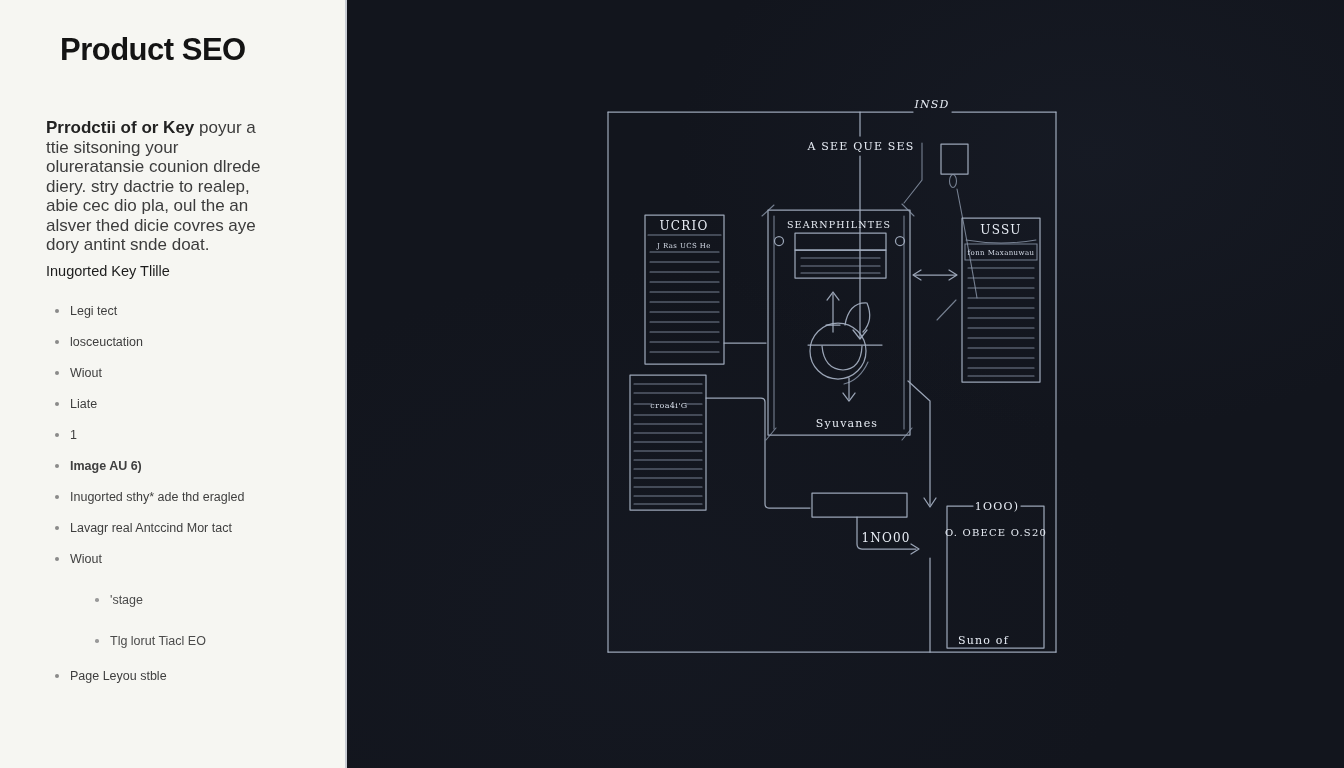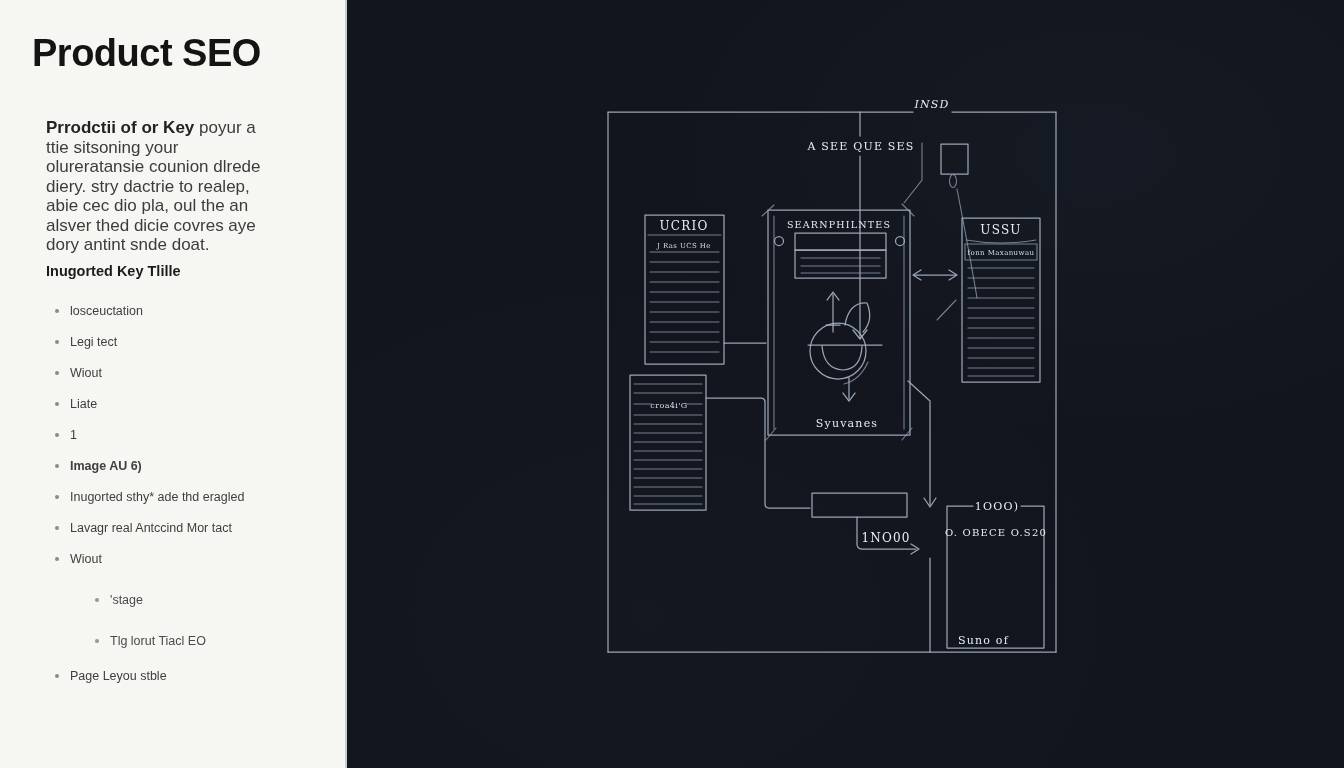--- a/index.html
+++ b/index.html
@@ -10,31 +10,31 @@
     position: relative;
   }
 
   
   .left-panel {
     position: absolute; left: 0; top: 0; width: 347px; height: 768px;
     background: #f6f6f2;
     border-right: 2px solid #c9cdd5;
   }
   .page-title {
-    position: absolute; left: 32px; top: 32px;
-    font-size: 38px; font-weight: 700; color: #141414; letter-spacing: -0.5px;
+    position: absolute; left: 60px; top: 32px;
+    font-size: 31px; font-weight: 700; color: #141414; letter-spacing: -0.5px;
   }
   .intro {
     position: absolute; left: 46px; top: 118px; width: 224px;
     font-size: 17px; line-height: 19.5px; color: #3c3c3c;
   }
   .intro b { color: #222; }
   .section-heading {
     position: absolute; left: 46px; top: 263px;
-    font-size: 14.5px; font-weight: 700; color: #1c1c1c;
+    font-size: 14.5px; font-weight: 400; color: #1c1c1c;
   }
   .key-list {
     position: absolute; left: 46px; top: 303px; width: 280px;
     list-style: none;
   }
   .key-list li {
     position: relative; padding-left: 24px; margin-bottom: 14px;
     font-size: 12.5px; color: #3e3e3e; line-height: 17px;
   }
   .key-list li::before {
@@ -65,22 +65,22 @@
 <body>
 
 <div class="left-panel">
   <h1 class="page-title">Product SEO</h1>
 
   <p class="intro"><b>Prrodctii of or Key</b><span> poyur a ttie sitsoning your olureratansie counion dlrede diery. stry dactrie to realep, abie cec dio pla, oul the an alsver thed dicie covres aye dory antint snde doat.</span></p>
 
   <h2 class="section-heading">Inugorted Key Tlille</h2>
 
   <ul class="key-list">
+    <li>Legi tect</li>
     <li>losceuctation</li>
-    <li>Legi tect</li>
     <li>Wiout</li>
     <li>Liate</li>
     <li>1</li>
     <li class="bold">Image AU 6)</li>
     <li>Inugorted sthy* ade thd eragled</li>
     <li>Lavagr real Antccind Mor tact</li>
     <li>
       <span>Wiout</span>
       <ul>
         <li>'stage</li>

